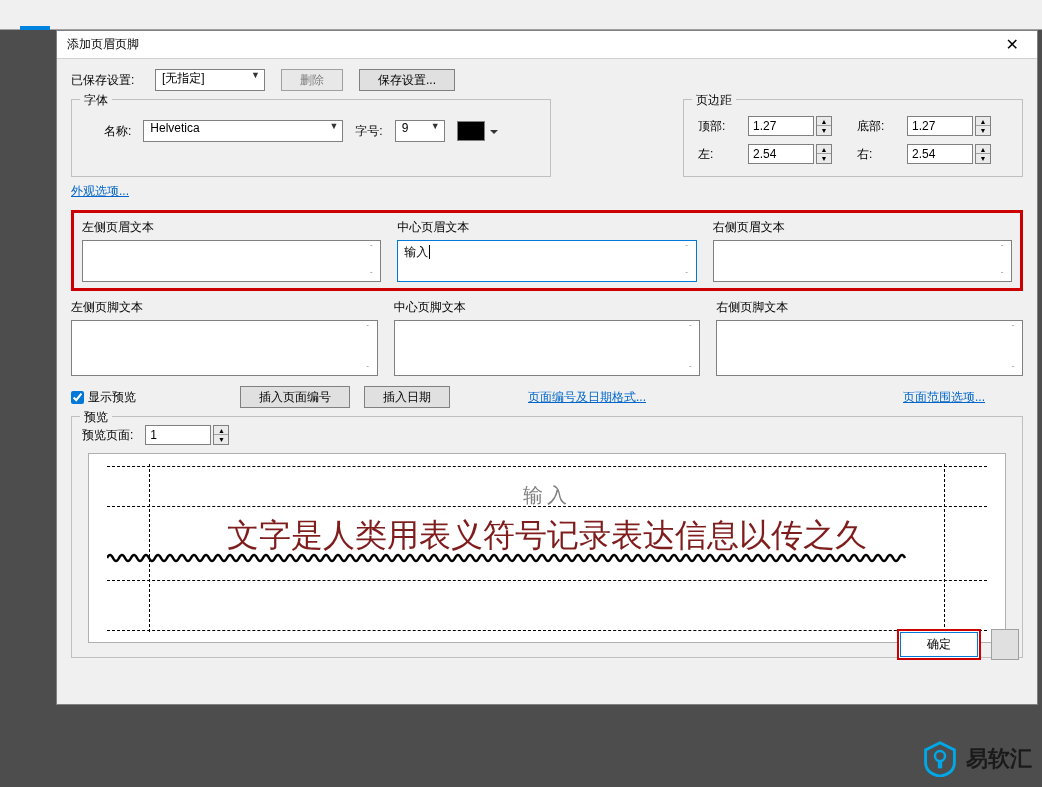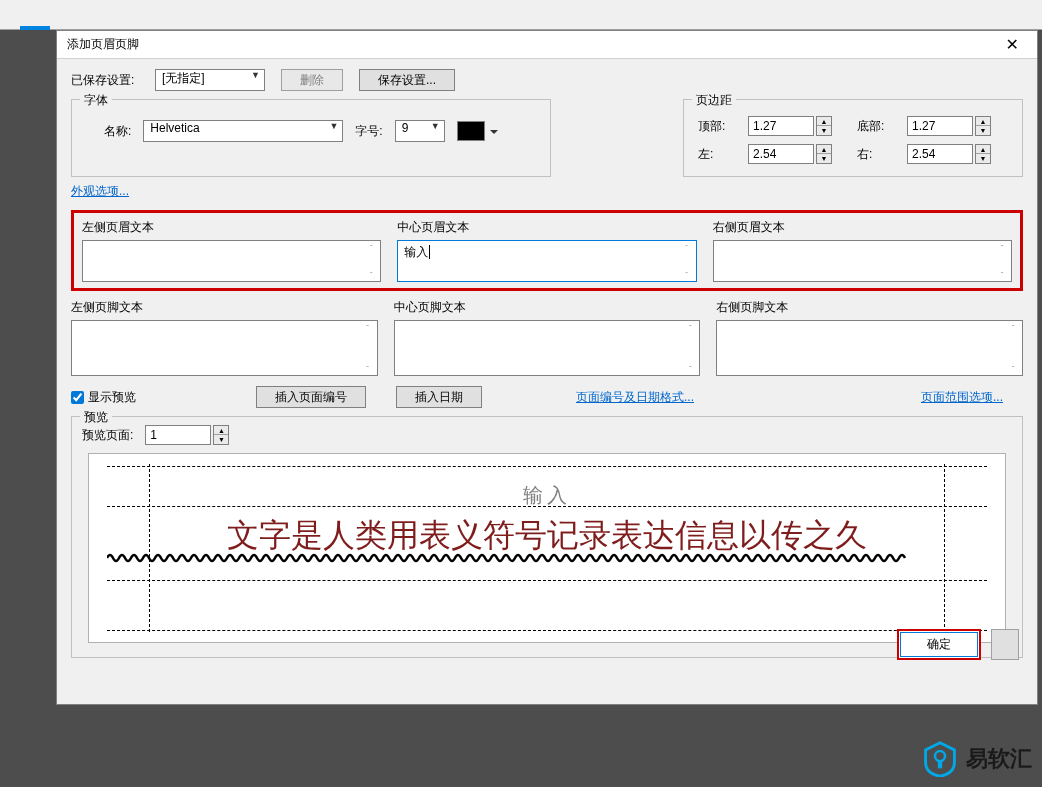--- a/index.html
+++ b/index.html
@@ -47,24 +47,24 @@
     .textarea-wrap.active { border: 1px solid #0078d7; }
     .textarea-wrap .scroll-arrows { position: absolute; right: 2px; top: 2px; bottom: 2px; width: 14px; display: flex; flex-direction: column; justify-content: space-between; }
     .textarea-wrap .scroll-arrows span { font-size: 8px; text-align: center; color: #888; cursor: pointer; }
     .textarea-inner { padding: 3px 18px 3px 6px; font-size: 12px; height: 100%; }
     .highlight-row { border: 3px solid #cc0000; padding: 6px 8px; margin-top: 10px; }
     .highlight-row .text-grid { margin-top: 0; }
     
     .footer-grid { margin-top: 8px; }
     .textarea-wrap.tall { height: 56px; }
     
-    .middle-row { display: flex; align-items: center; gap: 30px; margin-top: 10px; }
+    .middle-row { display: flex; align-items: center; gap: 14px; margin-top: 10px; }
     .checkbox-wrap { display: inline-flex; align-items: center; gap: 4px; }
     .checkbox-wrap input { accent-color: #0078d7; }
-    .middle-row .link.right { margin-left: auto; margin-right: 20px; }
+    .middle-row .link.right { margin-left: auto; margin-right: 38px; }
     
     .preview-group { border: 1px solid #c0c0c0; padding: 8px 10px 14px; position: relative; margin-top: 8px; }
     .preview-group .legend { position: absolute; top: -8px; left: 8px; background: #f0f0f0; padding: 0 4px; font-size: 12px; text-align: center; }
     .preview-page-row { display: flex; align-items: center; gap: 12px; margin-bottom: 8px; }
     
     .preview-pane { background: #fff; border: 1px solid #b0b0b0; height: 190px; margin: 0 6px; padding: 12px 18px; position: relative; overflow: hidden; }
     .dash-h { border-top: 1px dashed #000; position: absolute; left: 18px; right: 18px; }
     .dash-v { border-left: 1px dashed #000; position: absolute; top: 10px; bottom: 10px; }
     .preview-header-text { position: absolute; top: 28px; left: 0; right: 0; text-align: center; color: #808080; font-size: 20px; letter-spacing: 4px; }
     .preview-body-text { position: absolute; top: 60px; left: 30px; right: 30px; text-align: center; color: #7f1d1d; font-size: 32px; font-weight: 500; white-space: nowrap; }

